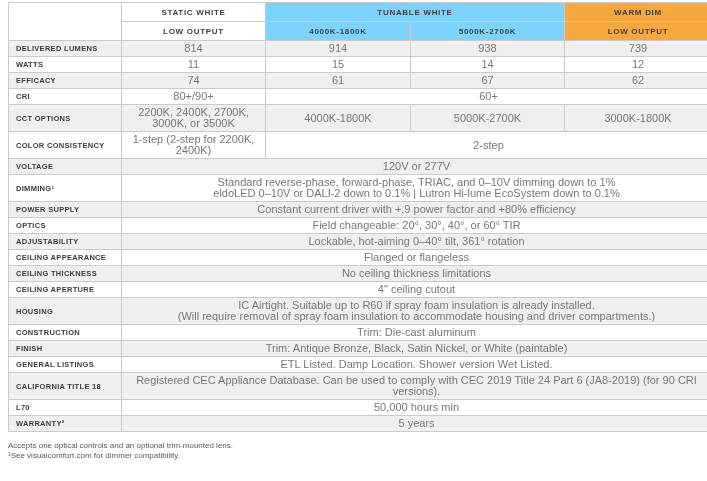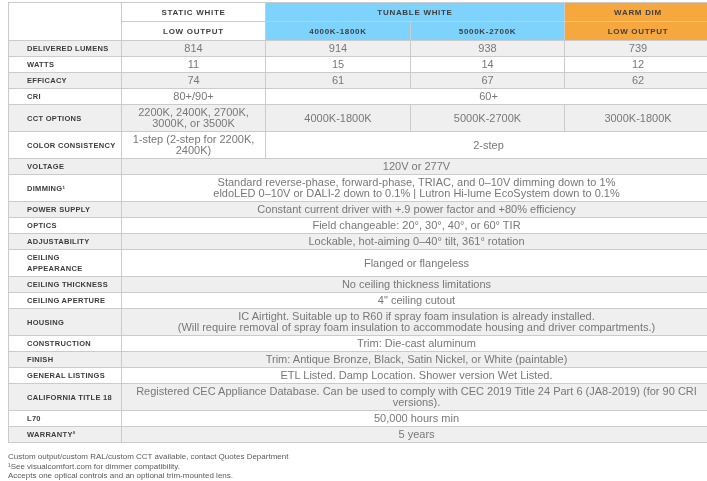--- a/index.html
+++ b/index.html
@@ -10,21 +10,21 @@
   .spec th, .spec td { border: 1px solid #cbcbcb; text-align: center; vertical-align: middle; }
 
   thead th { font-size: 8px; font-weight: bold; color: #3f3f3f; letter-spacing: 0.7px; height: 19px; background: #ffffff; }
   .th-blue { background: #7dd3fc; }
   .th-orange { background: #f6a83e; border-left-color: #ffffff; }
   .wl { border-left-color: #ffffff; }
 
   tbody tr:nth-child(odd) { background: #efefef; }
   tbody tr:nth-child(even) { background: #ffffff; }
   tbody td { font-size: 11px; color: #787878; padding: 2px 4px; line-height: 11px; height: 16px; }
-  td.row-label { text-align: left; font-weight: bold; color: #3c3c3c; font-size: 7.5px; letter-spacing: 0.3px; padding-left: 18px; }
+  td.row-label { text-align: left; font-weight: bold; color: #3c3c3c; font-size: 7.5px; letter-spacing: 0.3px; padding-left: 7px; }
   .pre { white-space: pre-line; }
 
   .notes { margin: 9px 0 0 8px; font-size: 8px; color: #5a5a5a; }
   .notes div { line-height: 9.7px; }
   .notes .bold { font-weight: bold; color: #2f2f2f; }
 </style>
 </head>
 <body>
 
 <div class="page">
@@ -149,18 +149,17 @@
         <td colspan="4">50,000 hours min</td>
       </tr>
       <tr>
         <td class="row-label">WARRANTY²</td>
         <td colspan="4">5 years</td>
       </tr>
     </tbody>
   </table>
 
   <div class="notes">
-    <div>Custom output/custom RAL/custom CCT available, contact Quotes Department</div>
+    <div>Accepts one optical controls and an optional trim-mounted lens.</div>
     <div>¹See visualcomfort.com for dimmer compatibility.</div>
-    <div>Accepts one optical controls and an optional trim-mounted lens.</div>
   </div>
 
 </div>
 
 </body></html>

